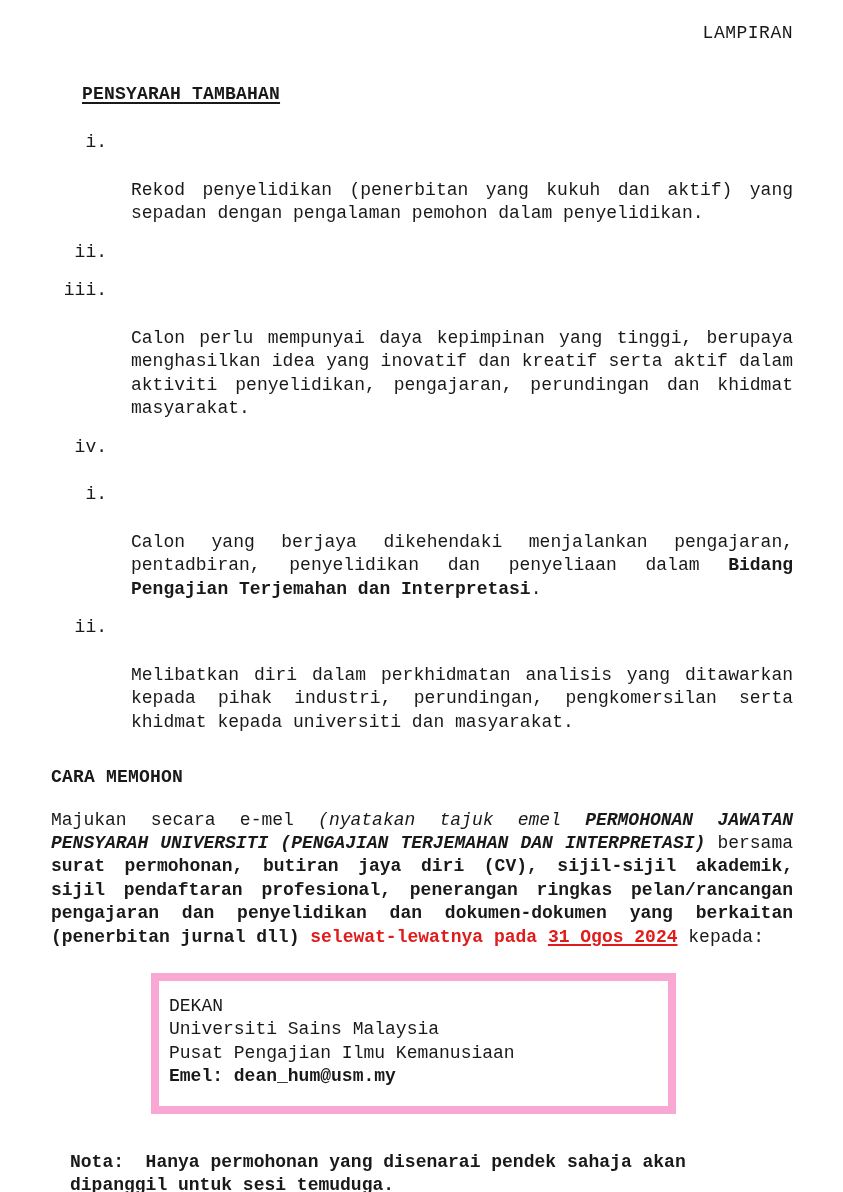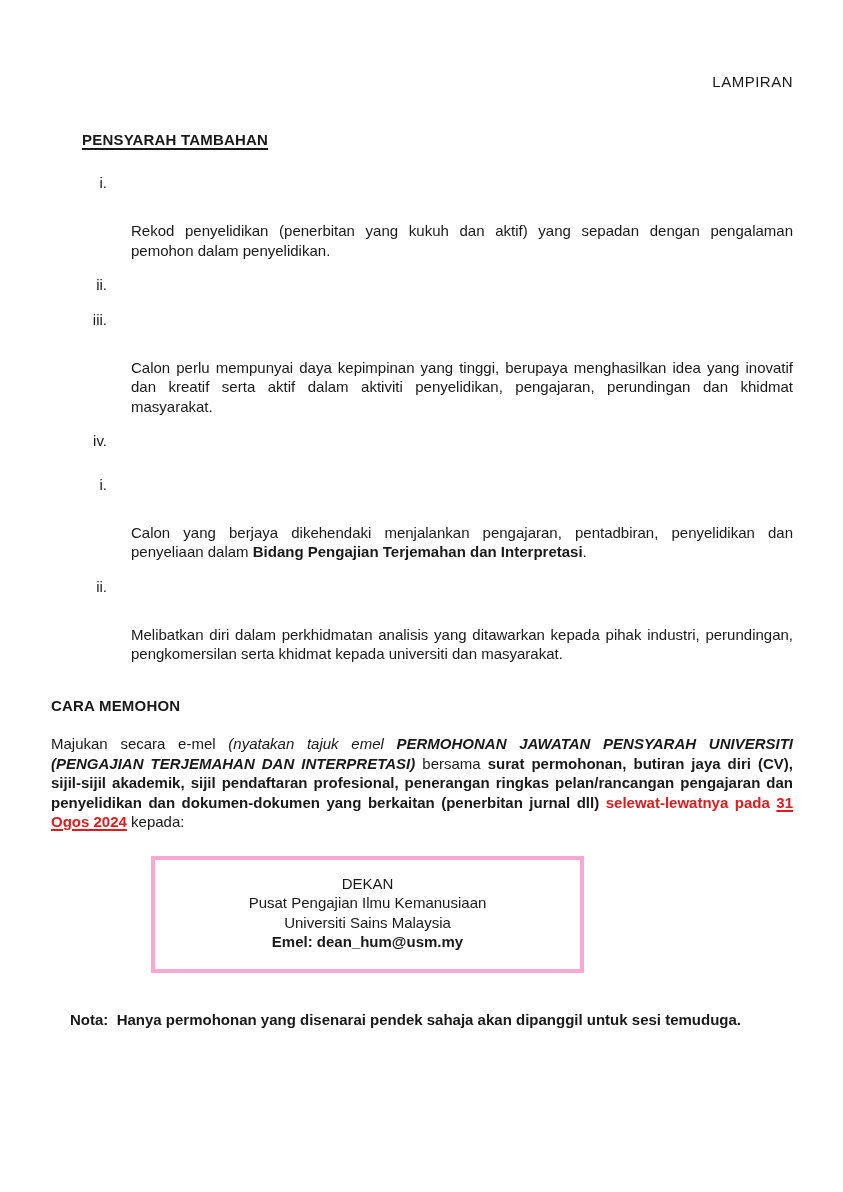--- a/index.html
+++ b/index.html
@@ -6,25 +6,25 @@
     --ink:#191919;
     --red:#e01b1b;
   }
   html,body{margin:0;padding:0;background:#888;}
   .page{
     position:relative;
     width:843px;height:1192px;
     margin:0 auto;
     background:#ffffff;
     color:var(--ink);
-    font-family:Liberation Sans, sans-serif;
-    font-size:15px;
+    font-family:Liberation Mono, monospace;
+    font-size:18px;
     line-height:1.3;
     box-sizing:border-box;
-    padding:72px 50px 0 51px;
+    padding:22px 50px 0 51px;
     overflow:hidden;
   }
   .corner{
     text-align:right;
     letter-spacing:0.5px;
   }
   .sec-heading{
     font-weight:bold;
     margin:38px 0 0 31px;
     text-decoration:underline;
@@ -64,25 +64,24 @@
   .run-bi{font-weight:bold;font-style:italic;}
   .run-rb{font-weight:bold;color:var(--red);}
   .run-rbu{
     font-weight:bold;color:var(--red);
     text-decoration:underline;
     text-decoration-thickness:2px;
     text-underline-offset:2px;
   }
   .addr-box{
     box-sizing:border-box;
-    width:433px;
+    width:525px;
     margin:24px 0 0 100px;
-    border:4px solid #f9a8d4;
+    border:8px solid #f9a8d4;
     padding:14px 10px 17px 10px;
-    text-align:center;
   }
   .addr-box .email{font-weight:bold;}
   .nota{
     margin:37px 0 0 19px;
     font-weight:bold;
   }
 </style>
 </head>
 <body>
 
@@ -123,20 +122,20 @@
     </div>
   </div>
 
   <div>
     <div class="apply-heading">CARA MEMOHON</div>
     <p class="apply-para"><span class="run-n">Majukan secara e-mel </span><span class="run-i">(nyatakan tajuk emel </span><span class="run-bi">PERMOHONAN JAWATAN PENSYARAH UNIVERSITI (PENGAJIAN TERJEMAHAN DAN INTERPRETASI)</span><span class="run-n"> bersama </span><span class="run-b">surat permohonan, butiran jaya diri (CV), sijil-sijil akademik, sijil pendaftaran profesional, penerangan ringkas pelan/rancangan pengajaran dan penyelidikan dan dokumen-dokumen yang berkaitan (penerbitan jurnal dll) </span><span class="run-rb">selewat-lewatnya pada </span><span class="run-rbu">31 Ogos 2024</span><span class="run-n"> kepada:</span></p>
   </div>
 
   <div class="addr-box">
     <div>DEKAN</div>
+    <div>Universiti Sains Malaysia</div>
     <div>Pusat Pengajian Ilmu Kemanusiaan</div>
-    <div>Universiti Sains Malaysia</div>
     <div class="email">Emel: dean_hum@usm.my</div>
   </div>
 
   <div class="nota"><span class="run-b">Nota:&nbsp; Hanya permohonan yang disenarai pendek sahaja akan dipanggil untuk sesi temuduga.</span></div>
 
 </div>
 
 </body></html>

